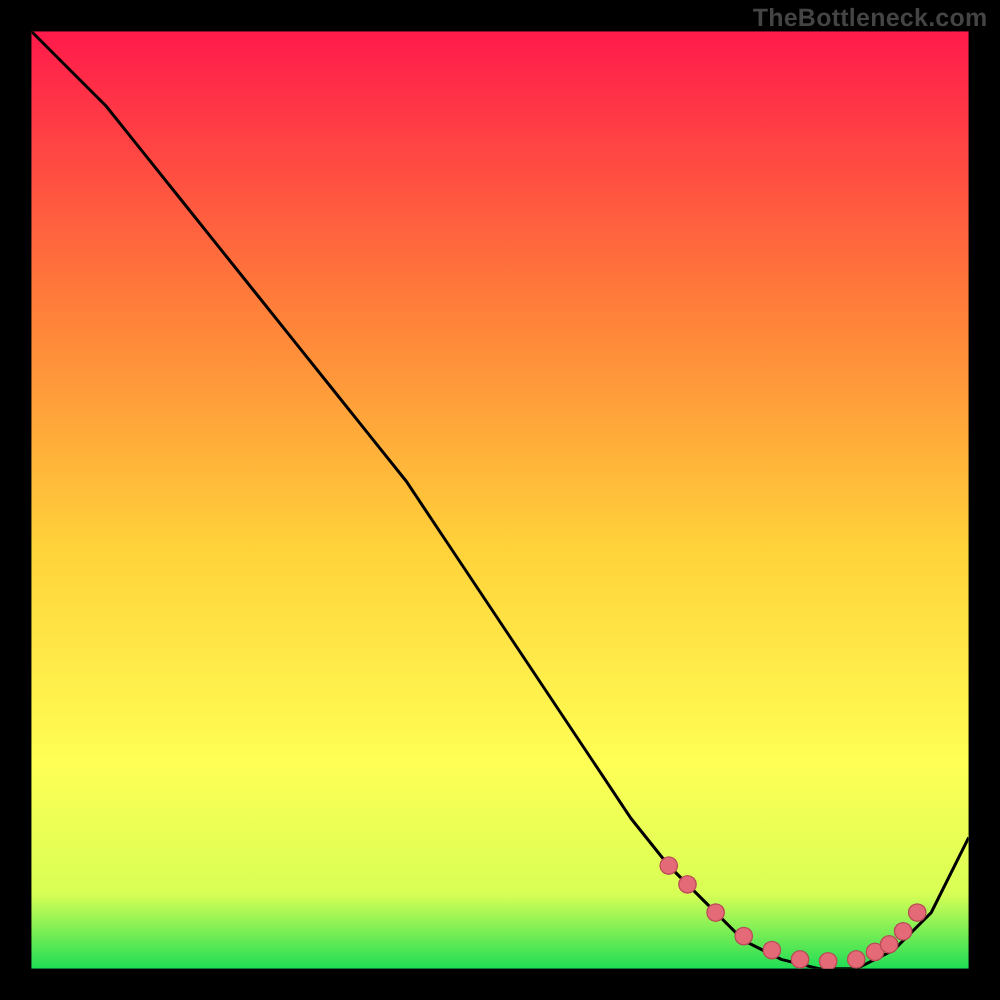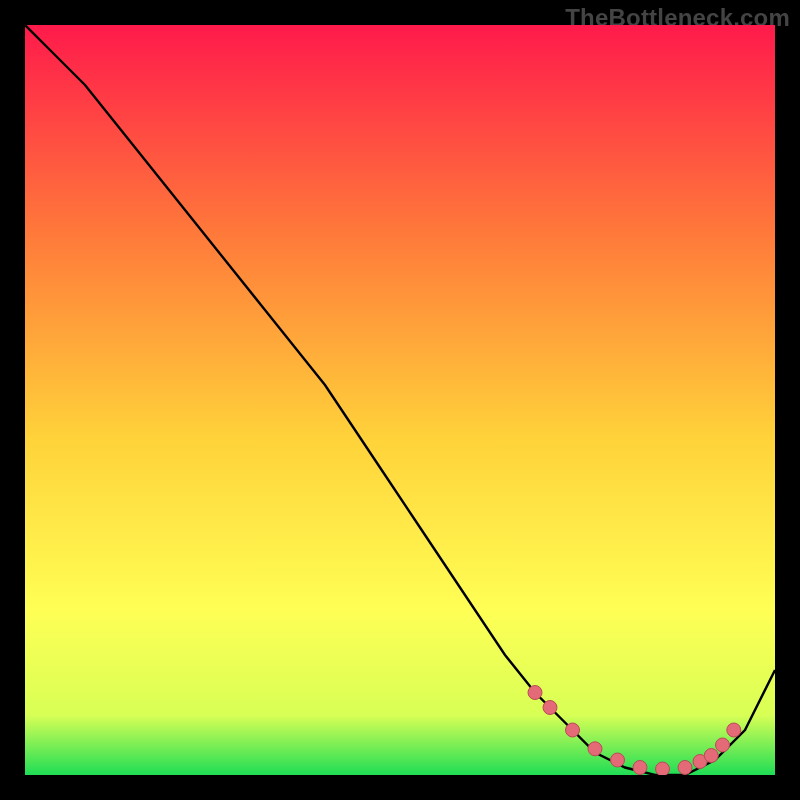--- a/index.html
+++ b/index.html
@@ -22,21 +22,21 @@
     left: 25px;
     top: 25px;
     width: 750px;
     height: 750px;
   }
   .watermark {
     position: absolute;
     top: 4px;
     right: 10px;
     color: #444;
-    font-size: 24px;
+    font-size: 20px;
     font-weight: 600;
     letter-spacing: 0.2px;
     user-select: none;
   }
   svg { display: block; }
 </style>
 </head>
 <body>
 
 <div class="stage">

